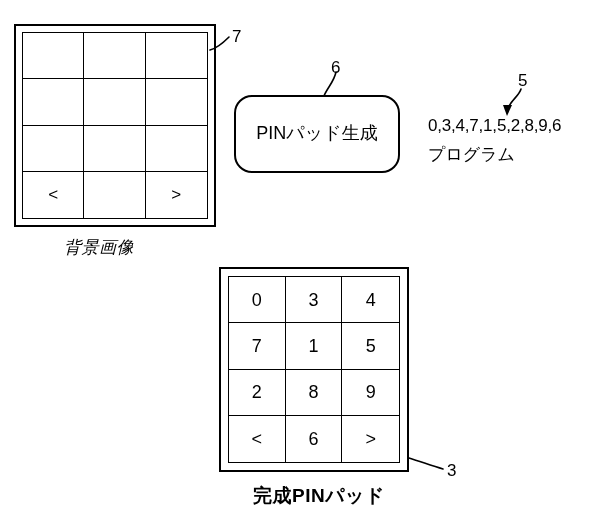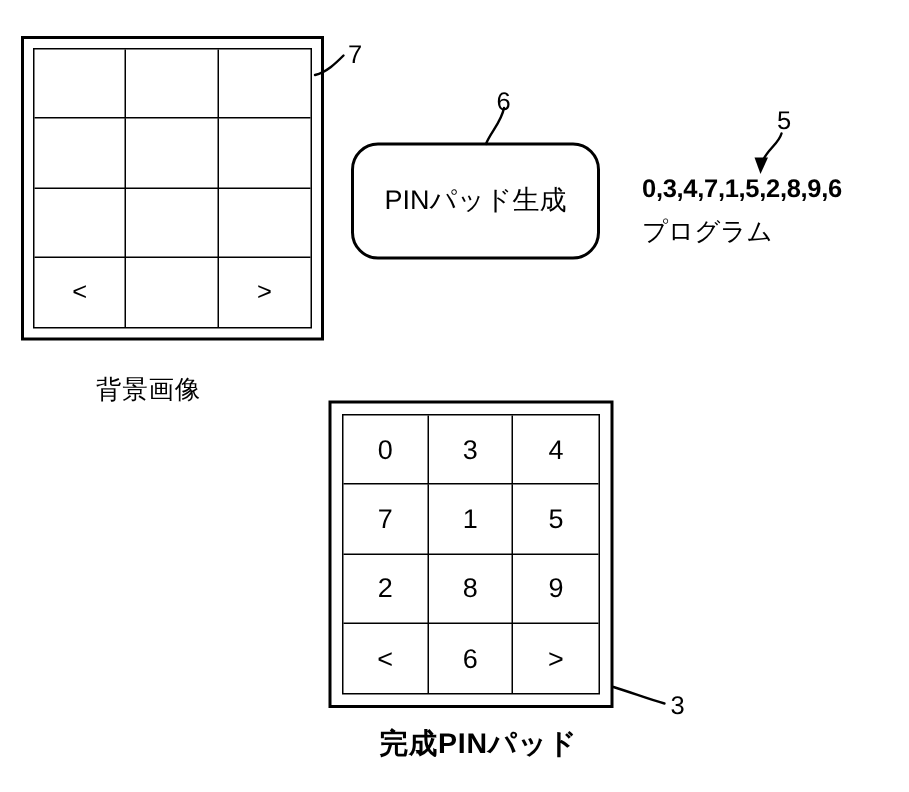--- a/index.html
+++ b/index.html
@@ -92,21 +92,21 @@
 
   
   #sequence-block {
     left: 428px;
     top: 116px;
     width: 172px;
     text-align: left;
   }
   #sequence-value {
     font-size: 17px;
-    font-weight: bold;
+    font-weight: normal;
     white-space: nowrap;
     letter-spacing: -0.2px;
     color: #000;
   }
   #sequence-label {
     font-size: 17px;
     white-space: nowrap;
     margin-top: 7px;
     color: #000;
   }
@@ -180,21 +180,21 @@
       <div class="cell"></div>
       <div class="cell"></div>
       <div class="cell"></div>
       <div class="cell"></div>
       <div class="cell">&lt;</div>
       <div class="cell"></div>
       <div class="cell">&gt;</div>
     </div>
   </div>
 
-  <div class="abs caption" style="left:64px; top:248px;">背景画像</div>
+  <div class="abs caption" style="left:64px; top:236px;font-style:italic;">背景画像</div>
 
   <div class="abs refnum" style="left:232px; top:28px;">7</div>
 
   <div class="abs" id="program-box">
     <div class="prog-line">PINパッド生成</div>
   </div>
 
   <div class="abs refnum" style="left:331px; top:59px;">6</div>
 
   <div class="abs" id="sequence-block">

